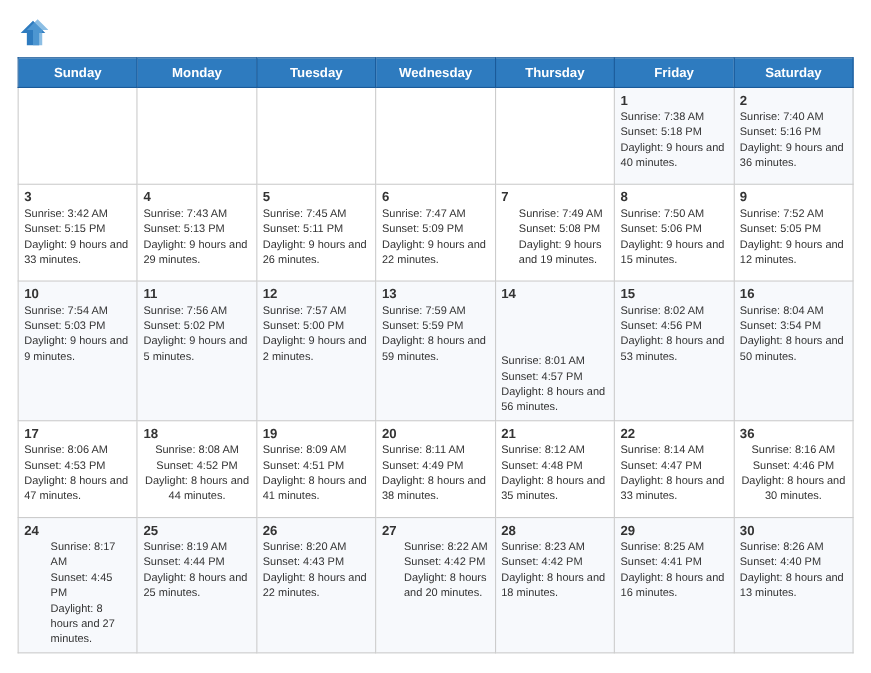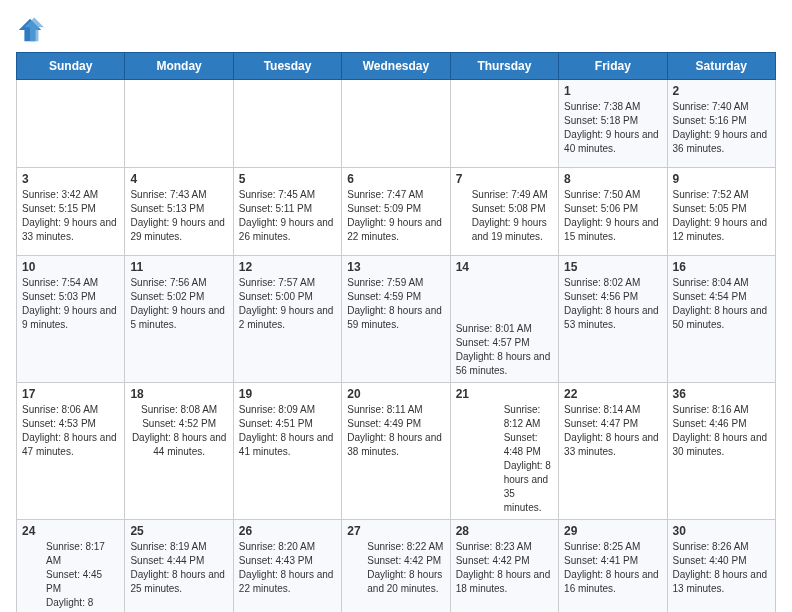--- a/index.html
+++ b/index.html
@@ -192,39 +192,39 @@
         </td>
         <td>
           <span class="day-num">12</span>
           <div class="day-info" style="white-space: pre-line;">Sunrise: 7:57 AM
 Sunset: 5:00 PM
 Daylight: 9 hours and 2 minutes.</div>
         </td>
         <td>
           <span class="day-num">13</span>
           <div class="day-info" style="white-space: pre-line;">Sunrise: 7:59 AM
-Sunset: 4:59 PM
+Sunset: 5:59 PM
 Daylight: 8 hours and 59 minutes.</div>
         </td>
         <td>
           <span class="day-num">14</span>
           <div class="day-info" style="white-space: pre-line; margin-top: 48px;">Sunrise: 8:01 AM
 Sunset: 4:57 PM
 Daylight: 8 hours and 56 minutes.</div>
         </td>
         <td>
           <span class="day-num">15</span>
           <div class="day-info" style="white-space: pre-line;">Sunrise: 8:02 AM
 Sunset: 4:56 PM
 Daylight: 8 hours and 53 minutes.</div>
         </td>
         <td>
           <span class="day-num">16</span>
           <div class="day-info" style="white-space: pre-line;">Sunrise: 8:04 AM
-Sunset: 4:54 PM
+Sunset: 3:54 PM
 Daylight: 8 hours and 50 minutes.</div>
         </td>
       </tr>
       <tr>
         <td>
           <span class="day-num">17</span>
           <div class="day-info" style="white-space: pre-line;">Sunrise: 8:06 AM
 Sunset: 4:53 PM
 Daylight: 8 hours and 47 minutes.</div>
         </td>
@@ -241,33 +241,33 @@
 Daylight: 8 hours and 41 minutes.</div>
         </td>
         <td>
           <span class="day-num">20</span>
           <div class="day-info" style="white-space: pre-line;">Sunrise: 8:11 AM
 Sunset: 4:49 PM
 Daylight: 8 hours and 38 minutes.</div>
         </td>
         <td>
           <span class="day-num">21</span>
-          <div class="day-info" style="white-space: pre-line; margin-left: 48px;">Sunrise: 8:12 AM
+          <div class="day-info" style="white-space: pre-line;">Sunrise: 8:12 AM
 Sunset: 4:48 PM
 Daylight: 8 hours and 35 minutes.</div>
         </td>
         <td>
           <span class="day-num">22</span>
           <div class="day-info" style="white-space: pre-line;">Sunrise: 8:14 AM
 Sunset: 4:47 PM
 Daylight: 8 hours and 33 minutes.</div>
         </td>
         <td>
           <span class="day-num">36</span>
-          <div class="day-info" style="white-space: pre-line;">Sunrise: 8:16 AM
+          <div class="day-info" style="white-space: pre-line; text-align: center;">Sunrise: 8:16 AM
 Sunset: 4:46 PM
 Daylight: 8 hours and 30 minutes.</div>
         </td>
       </tr>
       <tr>
         <td>
           <span class="day-num">24</span>
           <div class="day-info" style="white-space: pre-line; margin-left: 24px;">Sunrise: 8:17 AM
 Sunset: 4:45 PM
 Daylight: 8 hours and 27 minutes.</div>

